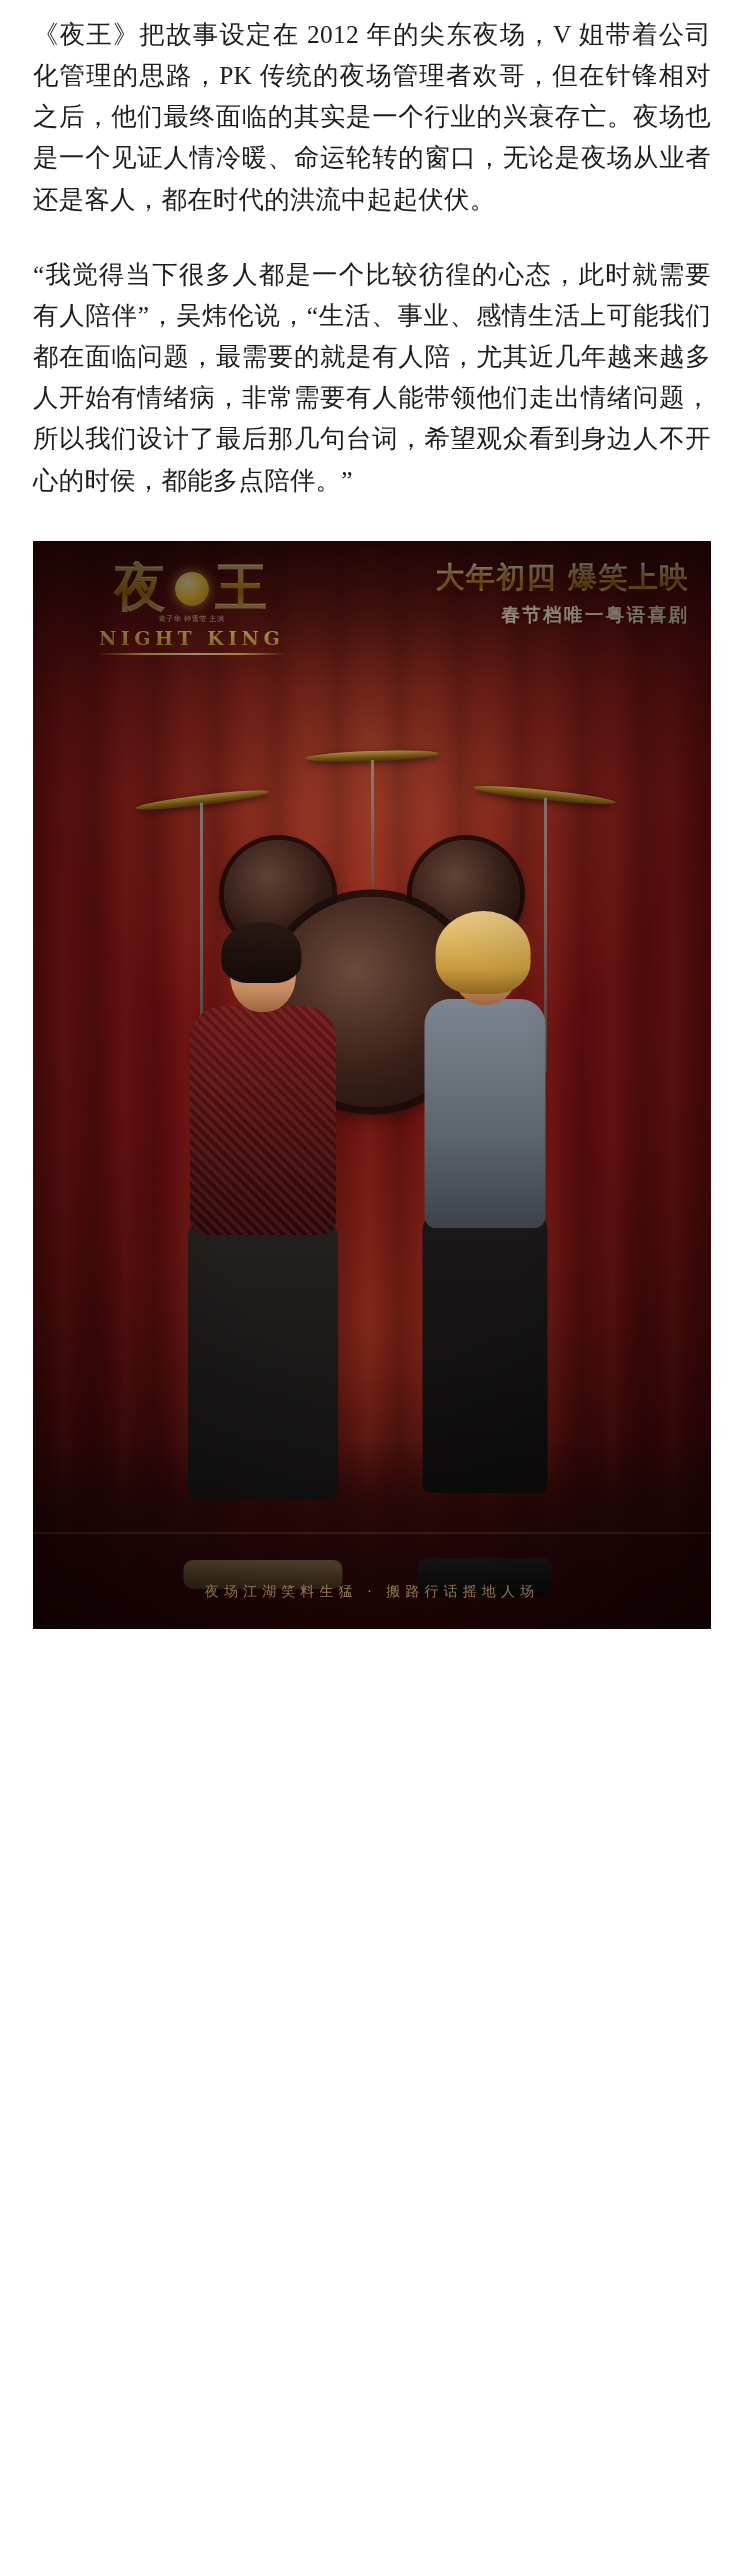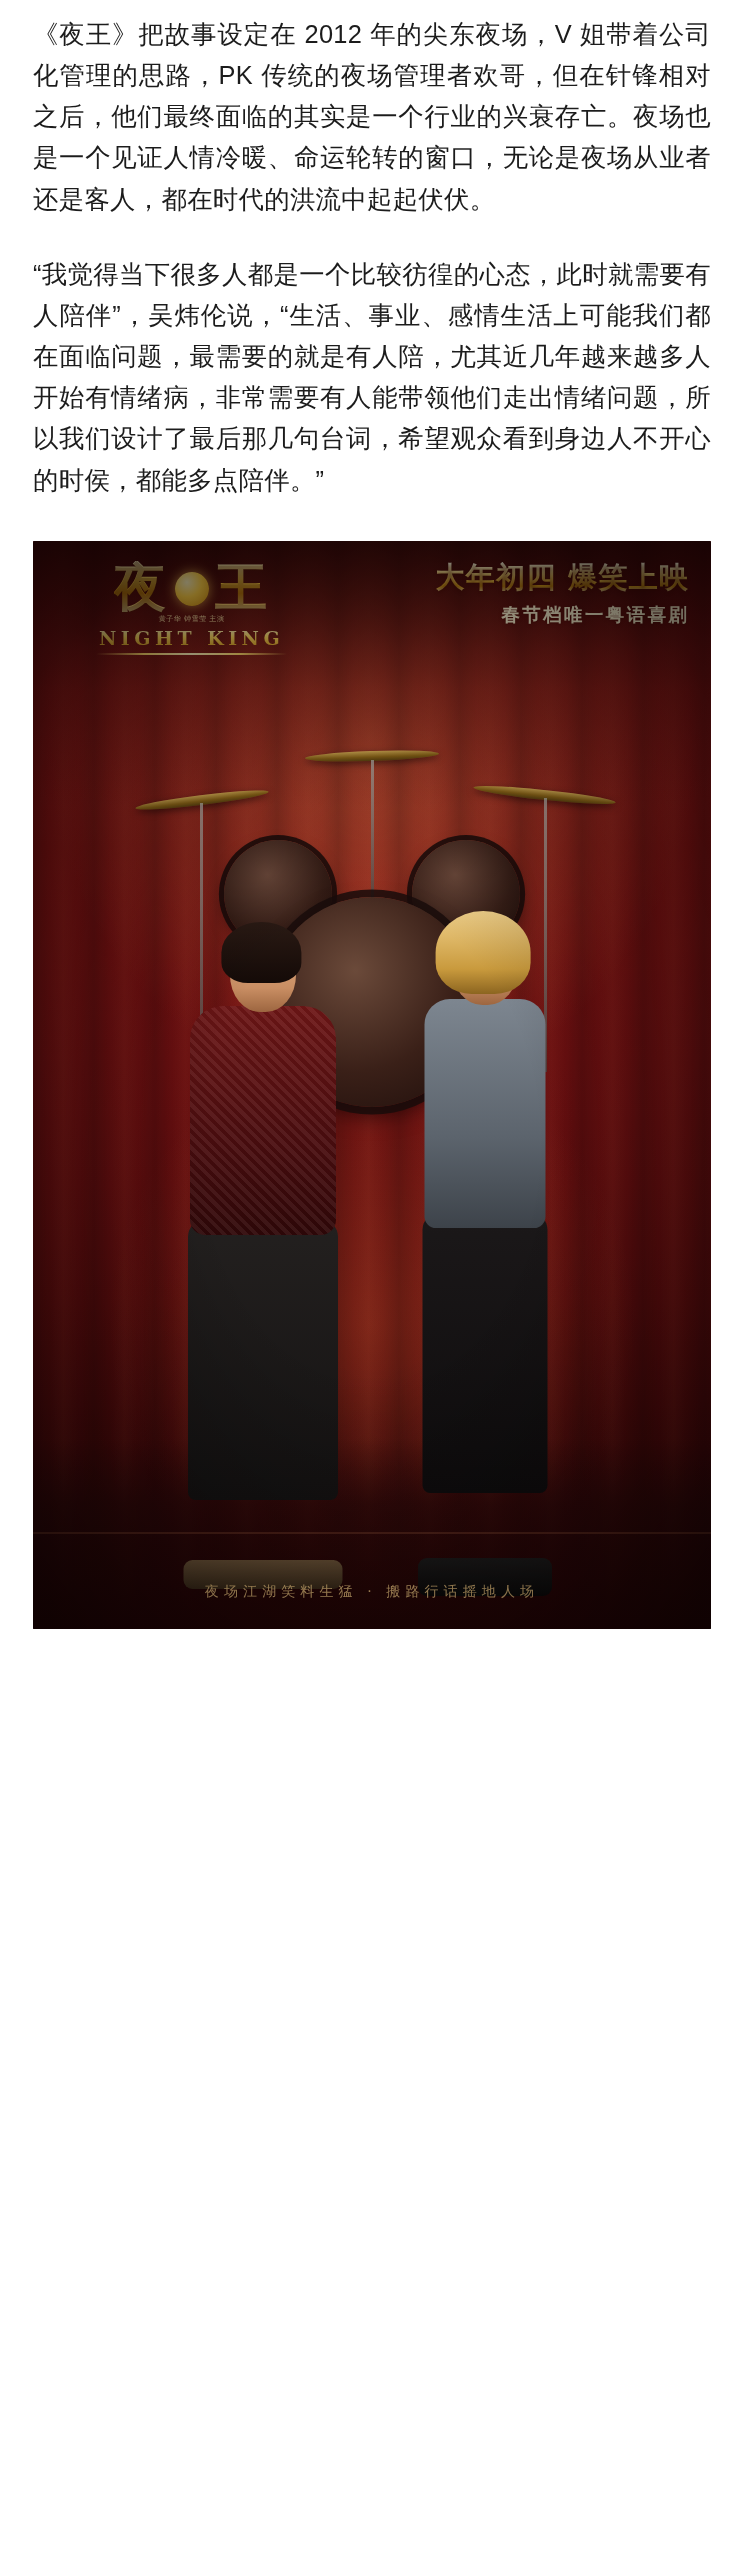--- a/index.html
+++ b/index.html
@@ -21,21 +21,21 @@
   .article-body {
     width: 678px;
   }
   .para {
     font-size: 25.4px;
     line-height: 1.62;
     color: #1c1c1c;
     letter-spacing: 0.3px;
     text-align: justify;
     margin: 0 0 34px 0;
-    font-family: Liberation Sans, sans-serif;
+    font-family: Liberation Serif, serif;
     font-weight: 400;
   }
   .para:last-of-type { margin-bottom: 40px; }
 
   .figure {
     width: 678px;
     margin: 0 0 0 0;
     position: relative;
     overflow: hidden;
     border-radius: 1.3px;

